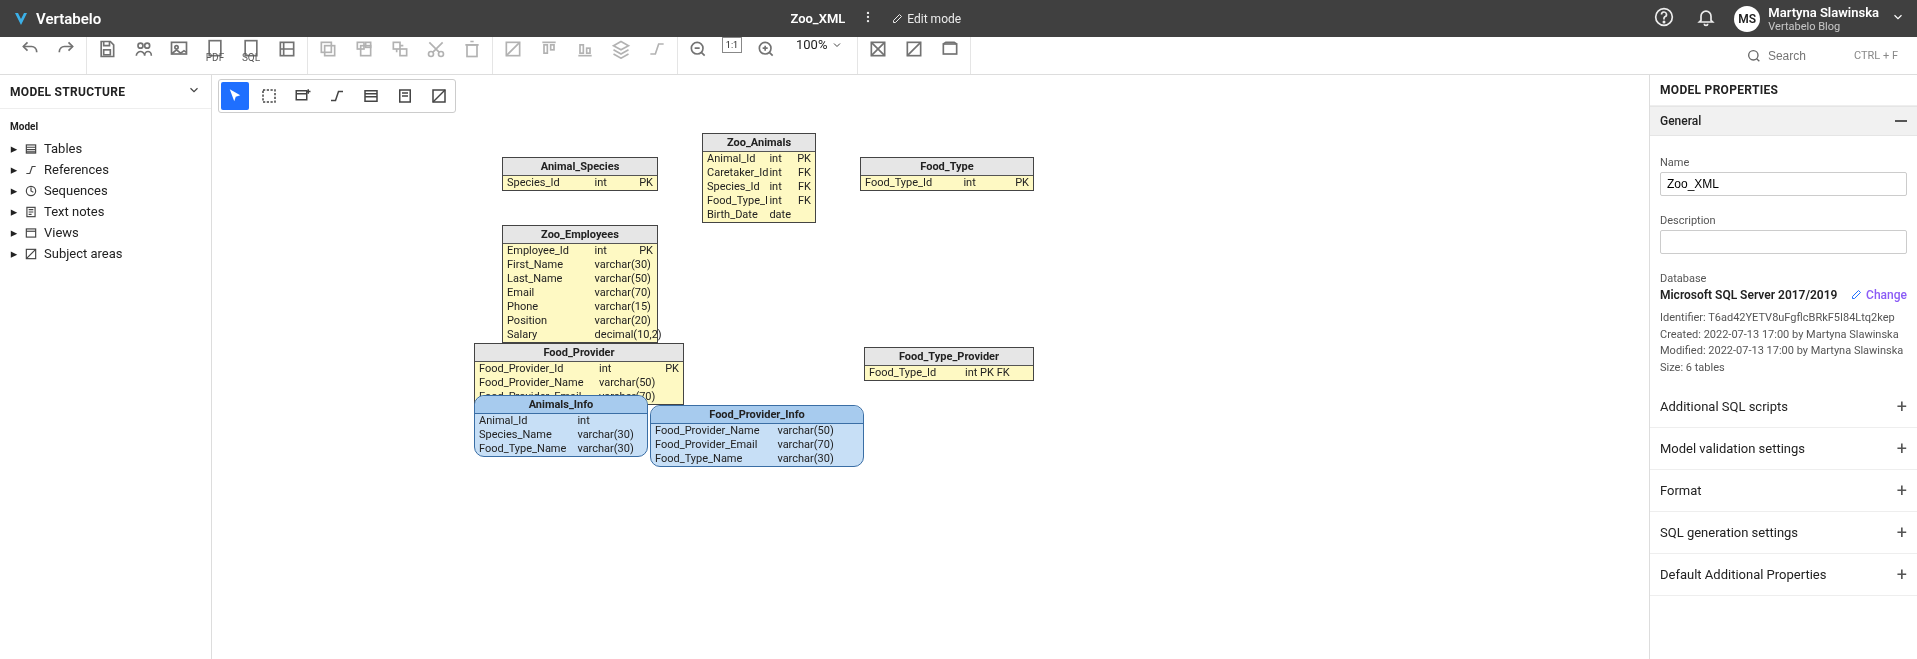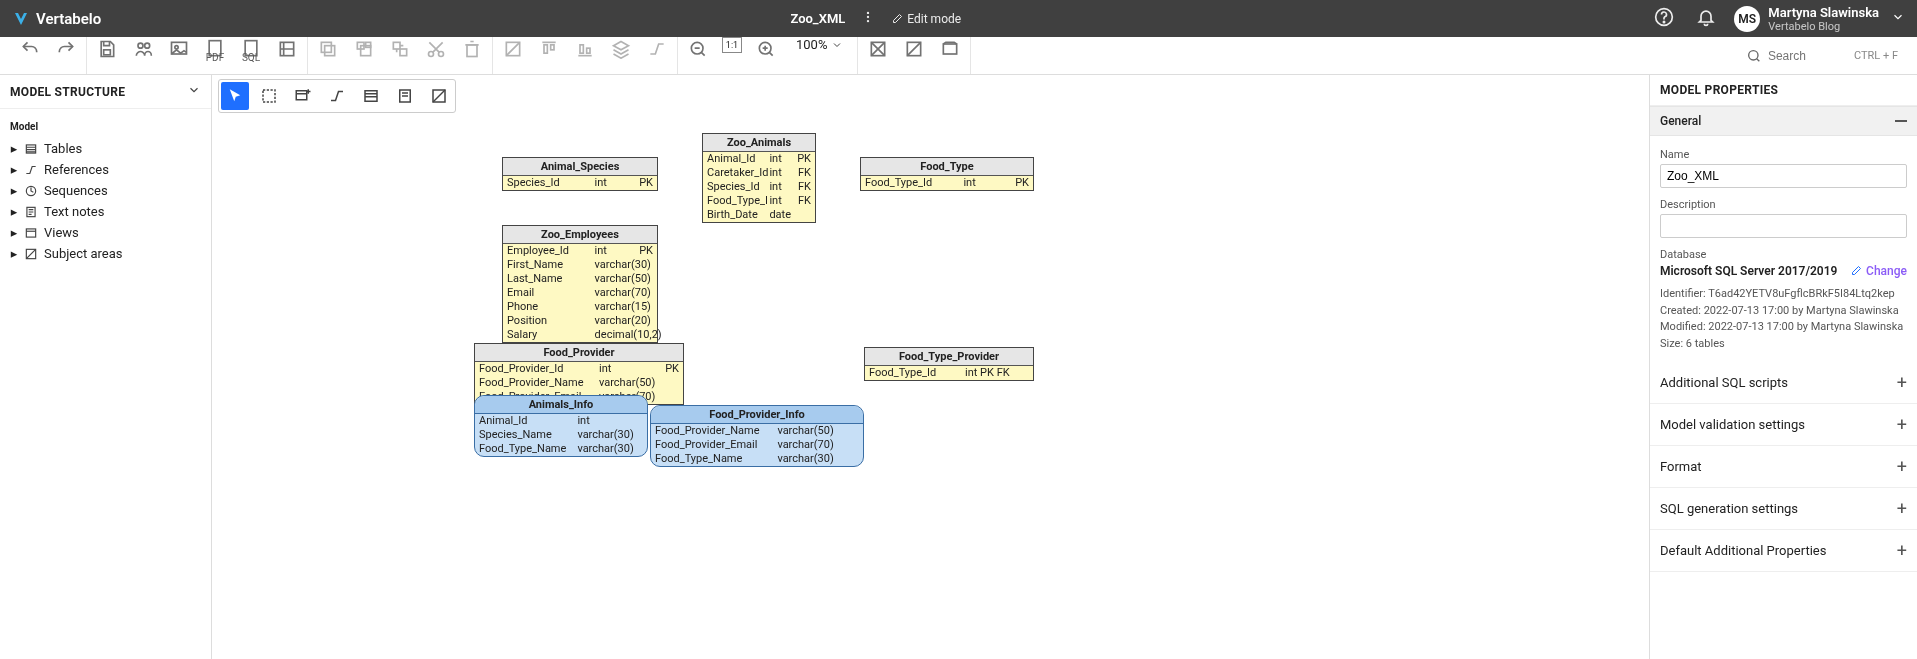--- a/index.html
+++ b/index.html
@@ -62,21 +62,21 @@
 .entity .row .c2 { width: 25%; white-space: nowrap; }
 .entity .row .c3 { width: 15%; text-align: right; white-space: nowrap; }
 
 .rel-lines { position: absolute; inset: 0; pointer-events: none; }
 
 
 .right-panel { width: 268px; border-left: 1px solid #ddd; background: #fff; overflow-y: auto; }
 .rp-header { padding: 8px 10px; font-size: 12px; font-weight: 700; letter-spacing: .3px; border-bottom: 1px solid #eee; }
 .rp-section-h { background: #f1f1f1; padding: 7px 10px; font-size: 12px; font-weight: 500; border-top: 1px solid #e5e5e5; border-bottom: 1px solid #e5e5e5; display: flex; justify-content: space-between; align-items: center; }
 .rp-body { padding: 10px; font-size: 12px; }
-.rp-label { font-size: 11px; color: #555; margin-top: 2px; margin-bottom: 3px; }
+.rp-label { font-size: 11px; color: #555; margin-top: 10px; margin-bottom: 3px; }
 .rp-input { width: 100%; padding: 4px 6px; border: 1px solid #ccc; border-radius: 2px; font-size: 12px; margin-bottom: 8px; }
 .rp-db { font-size: 12px; font-weight: 600; }
 .rp-change { color: #8b5cf6; font-weight: 500; cursor: pointer; display: inline-flex; align-items: center; gap: 4px; }
 .rp-meta { font-size: 11px; color: #555; line-height: 1.5; margin-top: 8px; }
 .rp-collapsed { padding: 10px; font-size: 13px; display: flex; justify-content: space-between; align-items: center; border-bottom: 1px solid #eee; cursor: pointer; }
 
 .plus { font-size: 18px; color: #555; }
 .minus { width: 12px; height: 2px; background: #555; }
 </style>
 </head>

